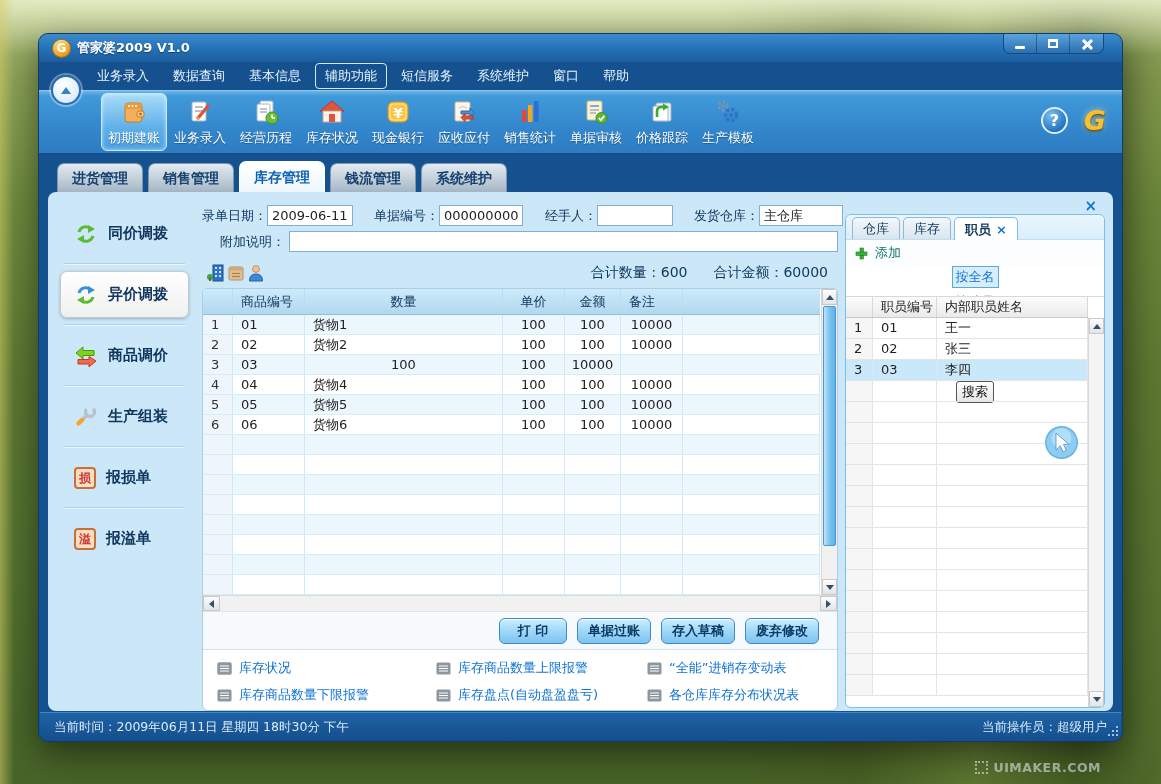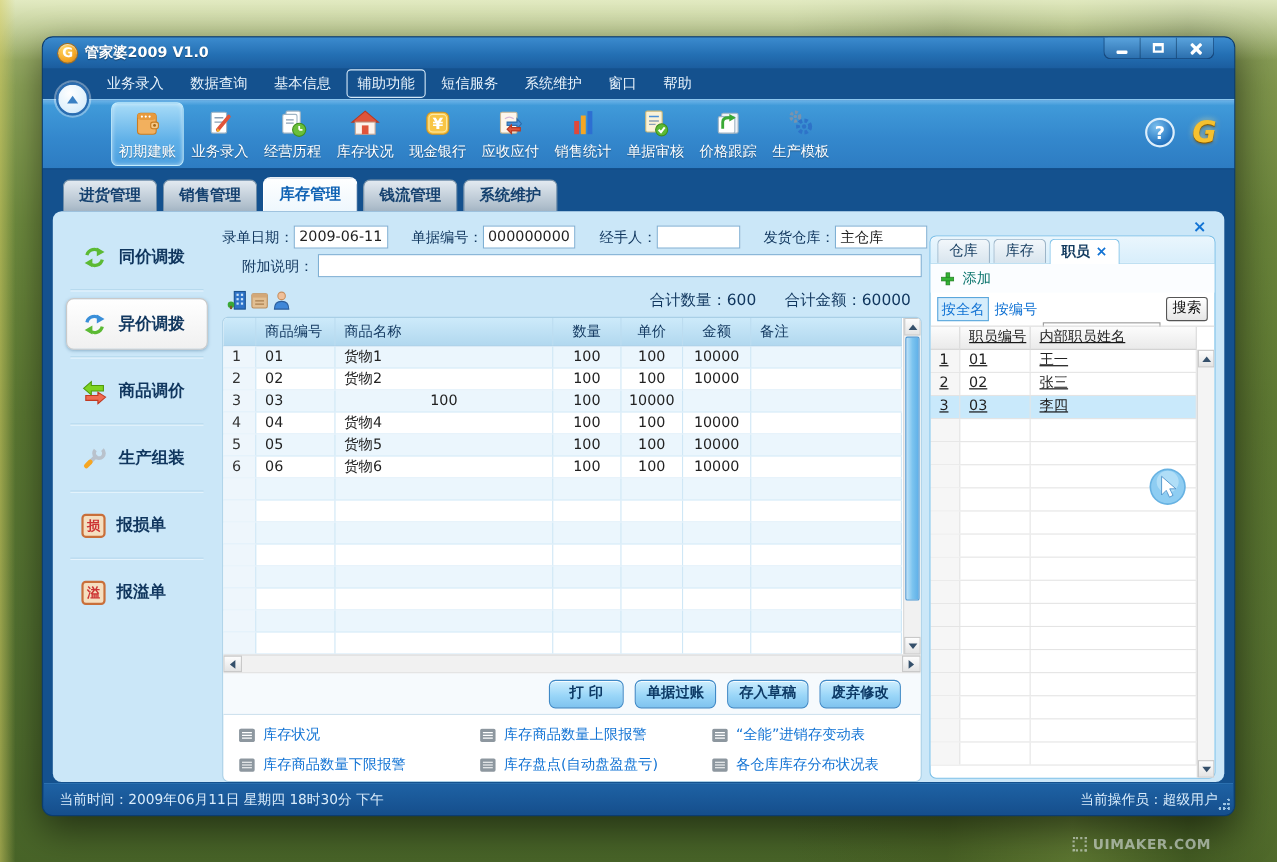--- a/index.html
+++ b/index.html
@@ -130,28 +130,28 @@
   .helper { position:absolute; right:8px; top:22px; bottom:3px; width:260px;
     background:#fff; border:1px solid #7cc0e8; border-radius:6px; }
   .h-tabs { height:25px; background:linear-gradient(180deg,#eaf6fd,#d8eefb); border-bottom:1px solid #bfe0f2;
     border-radius:6px 6px 0 0; display:flex; align-items:flex-end; padding:3px 0 0 6px; }
   .h-tab { height:22px; padding:0 10px; margin-right:3px; border:1px solid #9db5c8; border-bottom:none; border-radius:5px 5px 0 0;
     background:linear-gradient(180deg,#f2f7fb,#d9e5ee); font-size:13px; color:#123a5e; line-height:21px; display:flex; align-items:center; gap:5px; }
   .h-tab.active { background:#fff; border-color:#7cc0e8; height:23px; margin-bottom:-1px; font-weight:bold; }
   .h-close-x { color:#1273d4; font-weight:bold; font-size:13px; }
   .add-row { height:26px; display:flex; align-items:center; gap:7px; padding-left:9px; background:#fbfdff; }
   .add-row .lbl { font-size:13px; color:#0f766e; }
-  .filter-row { height:30px; display:flex; align-items:center; gap:5px; padding:0 6px; }
+  .filter-row { height:30px; display:flex; align-items:center; gap:5px; padding:0 6px;flex-direction:column; }
   .f-byname { font-size:13px; color:#1273d4; background:#d6edfb; border:1px solid #5aa7dc; padding:1px 3px; }
   .f-bycode { font-size:13px; color:#1273d4; }
   .f-input { flex:1; height:21px; border:1px solid #999; font-size:12px; padding:0 4px; color:#333; font-family:"DejaVu Sans",sans-serif; min-width:0;margin-top:44px; }
   .f-input::placeholder { color:#9aa6ae; }
   .f-search { height:22px; padding:0 5px; border:1px solid #555; border-radius:3px; background:linear-gradient(180deg,#ffffff,#e6e6e6);
     font-size:13px; color:#111; line-height:20px; }
-  .h-grid-wrap { position:relative; height:calc(100% - 81px); overflow:hidden; border-top:1px solid #d9d9d9;text-decoration:underline; }
+  .h-grid-wrap { position:relative; height:calc(100% - 81px); overflow:hidden; border-top:1px solid #d9d9d9; }
   .h-grid { margin-right:16px; }
   .hg-head { display:grid; grid-template-columns:27px 64px 1fr; height:21px; background:linear-gradient(180deg,#fcfcfc,#eaeaea); border-bottom:1px solid #c9c9c9; }
   .hg-head > div { font-size:13px; color:#222; line-height:20px; padding-left:8px; border-right:1px solid #d9d9d9; }
   .hg-row { display:grid; grid-template-columns:27px 64px 1fr; height:21px; border-bottom:1px solid #e4e4e4; }
   .hg-row > div { font-size:13px; color:#222; line-height:20px; padding-left:8px; border-right:1px solid #e4e4e4; }
   .hg-row .rn { background:#f6f6f6; }
   .hg-row.selected, .hg-row.selected .rn { background:#c9e9fb; }
   .h-vscroll { position:absolute; right:0; top:21px; bottom:0; width:16px; background:#f4f4f4; border-left:1px solid #d9d9d9; }
   .cursor-badge { position:absolute; right:24px; top:127px; width:37px; height:37px; }
   
@@ -414,21 +414,20 @@
             <span><span>合计金额：</span><span>60000</span></span>
           </div>
         </div>
 
         <div class="main-panel">
           <div class="grid-wrap">
             <div class="grid">
               <div class="g-head">
                 <div class="num"></div>
                 <div>商品编号</div>
-                <div>商品名称</div>
                 <div class="num">数量</div>
                 <div class="num">单价</div>
                 <div class="num">金额</div>
                 <div>备注</div>
               </div>
               <div class="g-row">
                   <div class="rn">1</div>
                   <div>01</div>
                   <div>货物1</div>
                   <div class="num">100</div>

